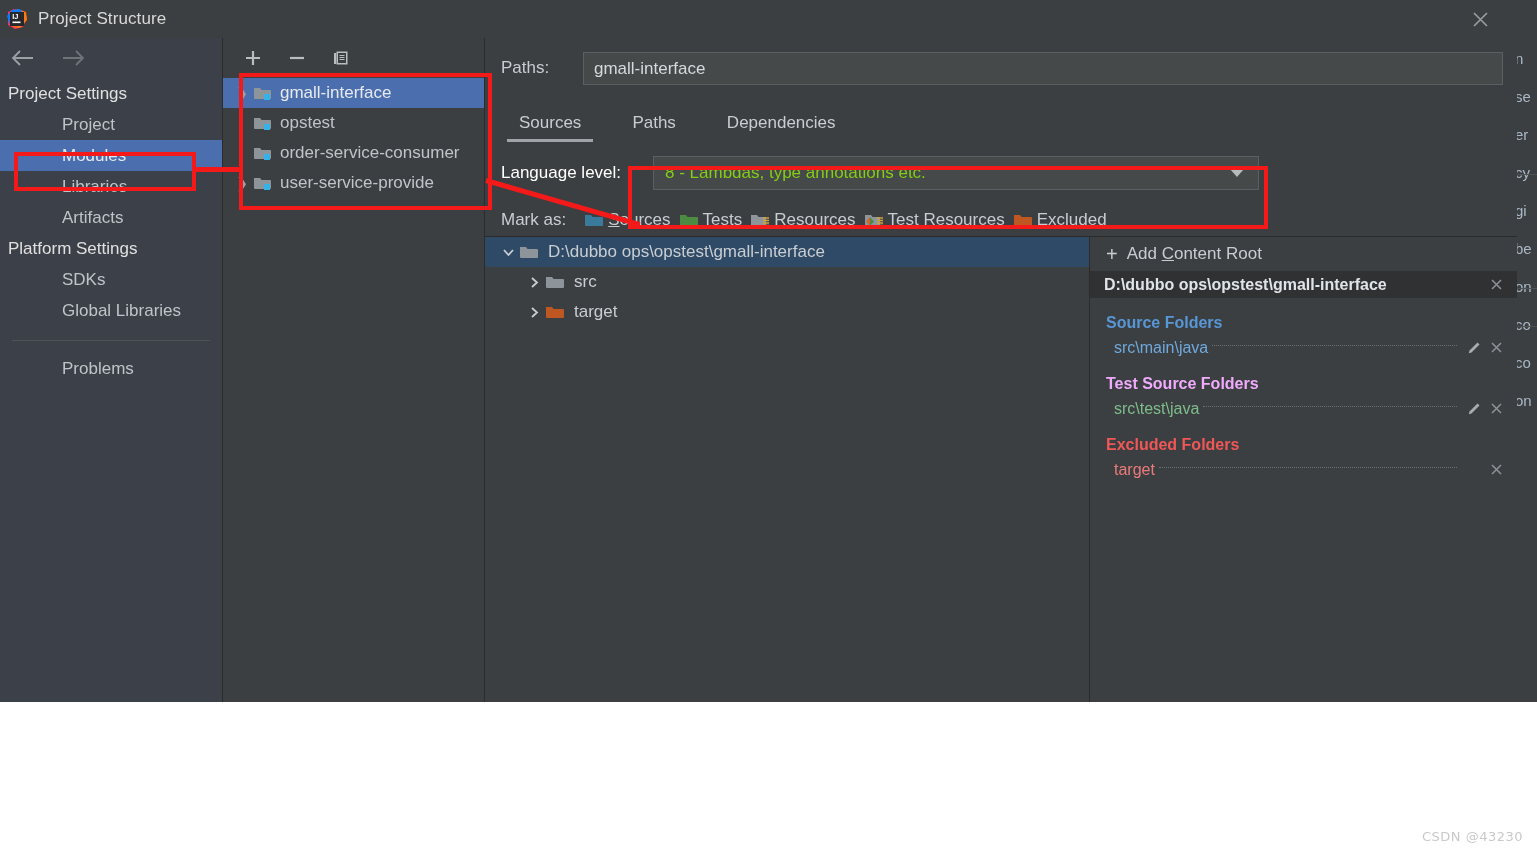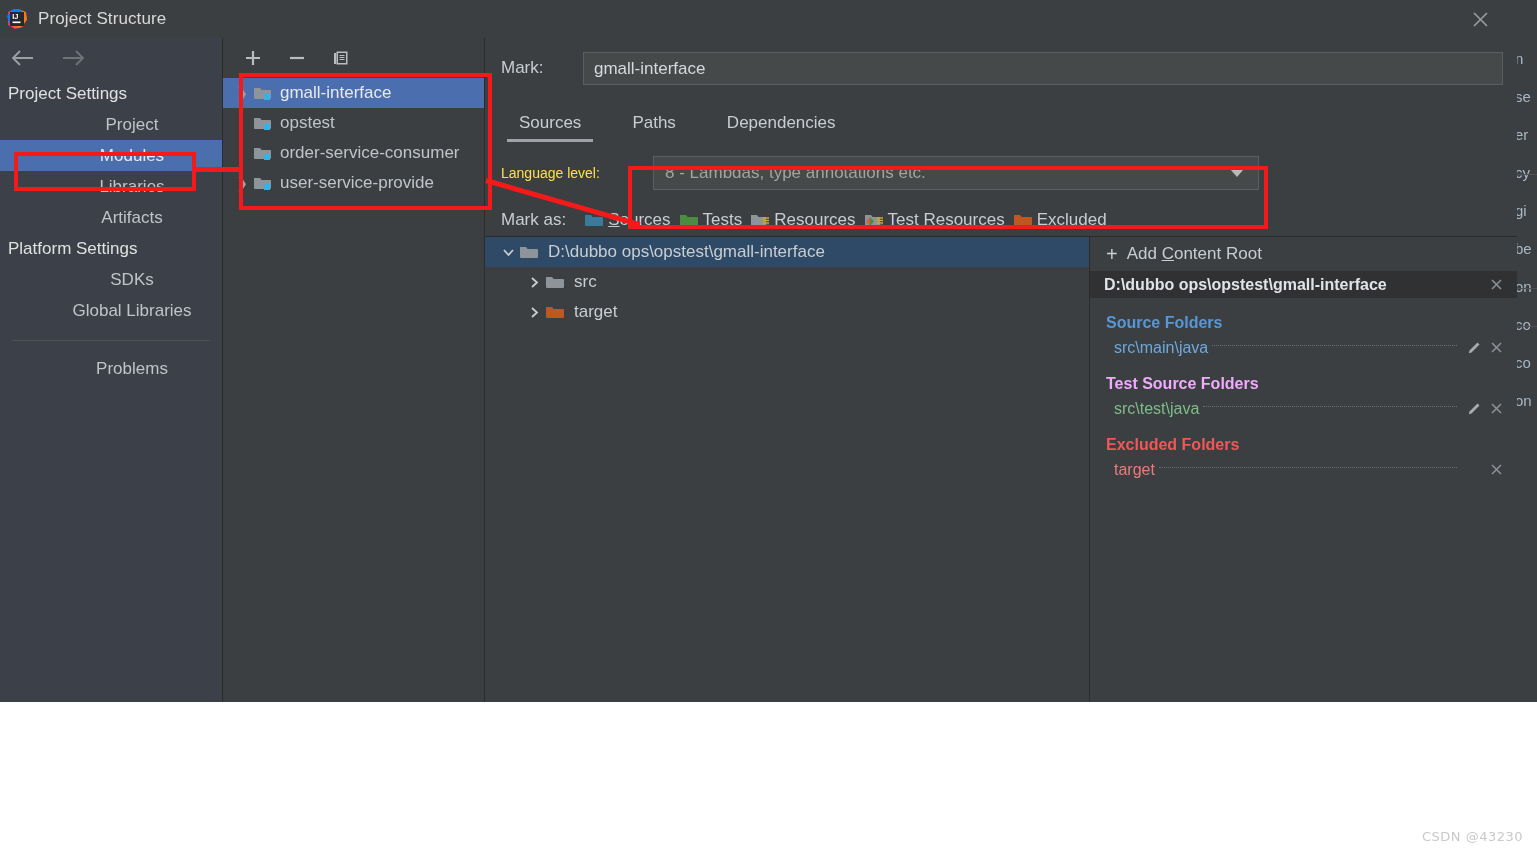--- a/index.html
+++ b/index.html
@@ -60,21 +60,21 @@
     border-right: 1px solid #2b2b2b;
     position: relative;
   }
   #nav-arrows { height: 40px; display: flex; align-items: center; padding-left: 8px; gap: 20px; }
   .nav-arrow { width: 30px; height: 26px; display:flex; align-items:center; justify-content:center; cursor: pointer; }
   .sb-group {
     color: #e0e0e0; font-size: 17px; padding: 3px 0 3px 8px; height: 31px; line-height: 25px;
   }
   .sb-item {
     color: #bfc4c9; font-size: 17px; height: 31px; line-height: 31px;
-    padding-left: 42px; position: relative; cursor: pointer; text-align: center;
+    padding-left: 62px; position: relative; cursor: pointer;
   }
   .sb-item.selected { background: #4b6eaf; color: #e6e9ee; }
   #sb-divider { height: 1px; background: #4e5254; margin: 14px 12px 12px 12px; }
 
   
   #modules-col {
     width: 262px; background: #3c3f41; flex: none;
     border-right: 1px solid #2b2b2b; position: relative;
   }
   #mod-toolbar {
@@ -113,25 +113,25 @@
     overflow: hidden; white-space: nowrap; cursor: text;
   }
   #tabs { display: flex; align-items: flex-end; height: 44px; padding-left: 16px; flex: none; gap: 15px; }
   .tab {
     color: #c8cdd2; font-size: 17px; padding: 0 18px 9px 18px; cursor: pointer; position: relative;
   }
   .tab.active::after {
     content: ""; position: absolute; left: 6px; right: 6px; bottom: 0; height: 3px; background: #a0a4a8;
   }
   #lang-row { height: 62px; display: flex; align-items: center; padding-left: 16px; flex: none; }
-  #lang-label { color: #fde047; font-size: 14px; width: 152px; flex: none; }
+  #lang-label { color: #ffffff; font-size: 17px; width: 152px; flex: none; }
   #lang-combo {
     flex: 1; margin-right: 258px; height: 34px; background: #45494a;
     border: 1px solid #5a5f61; display: flex; align-items: center;
-    color: #a3a3a3; font-size: 17px; padding-left: 11px; cursor: pointer; position: relative;
+    color: #84cc16; font-size: 17px; padding-left: 11px; cursor: pointer; position: relative;
   }
   #lang-combo .caret {
     position: absolute; right: 14px; top: 50%; transform: translateY(-50%);
     width: 0; height: 0; border-left: 7px solid transparent; border-right: 7px solid transparent;
     border-top: 8px solid #b5babd;
   }
   #markas-row { height: 32px; display: flex; align-items: center; padding-left: 16px; flex: none; gap: 0; }
   #markas-label { color: #c8cdd2; font-size: 17px; margin-right: 18px; }
   .mark-opt { display: flex; align-items: center; cursor: pointer; margin-right: 8px; }
   .mark-opt .mico { width: 20px; height: 16px; margin-right: 4px; flex: none; position: relative; }
@@ -319,21 +319,21 @@
           </span>
           <span>user-service-provide</span>
         </div>
       </div>
 
     </div>
 
     <div id="detail">
 
       <div id="name-row">
-        <div id="name-label">Mark:</div>
+        <div id="name-label">Paths:</div>
         <div id="name-field">gmall-interface</div>
       </div>
 
       <div id="tabs">
         <div class="tab active">Sources</div>
         <div class="tab">Paths</div>
         <div class="tab">Dependencies</div>
       </div>
 
       <div id="lang-row">

